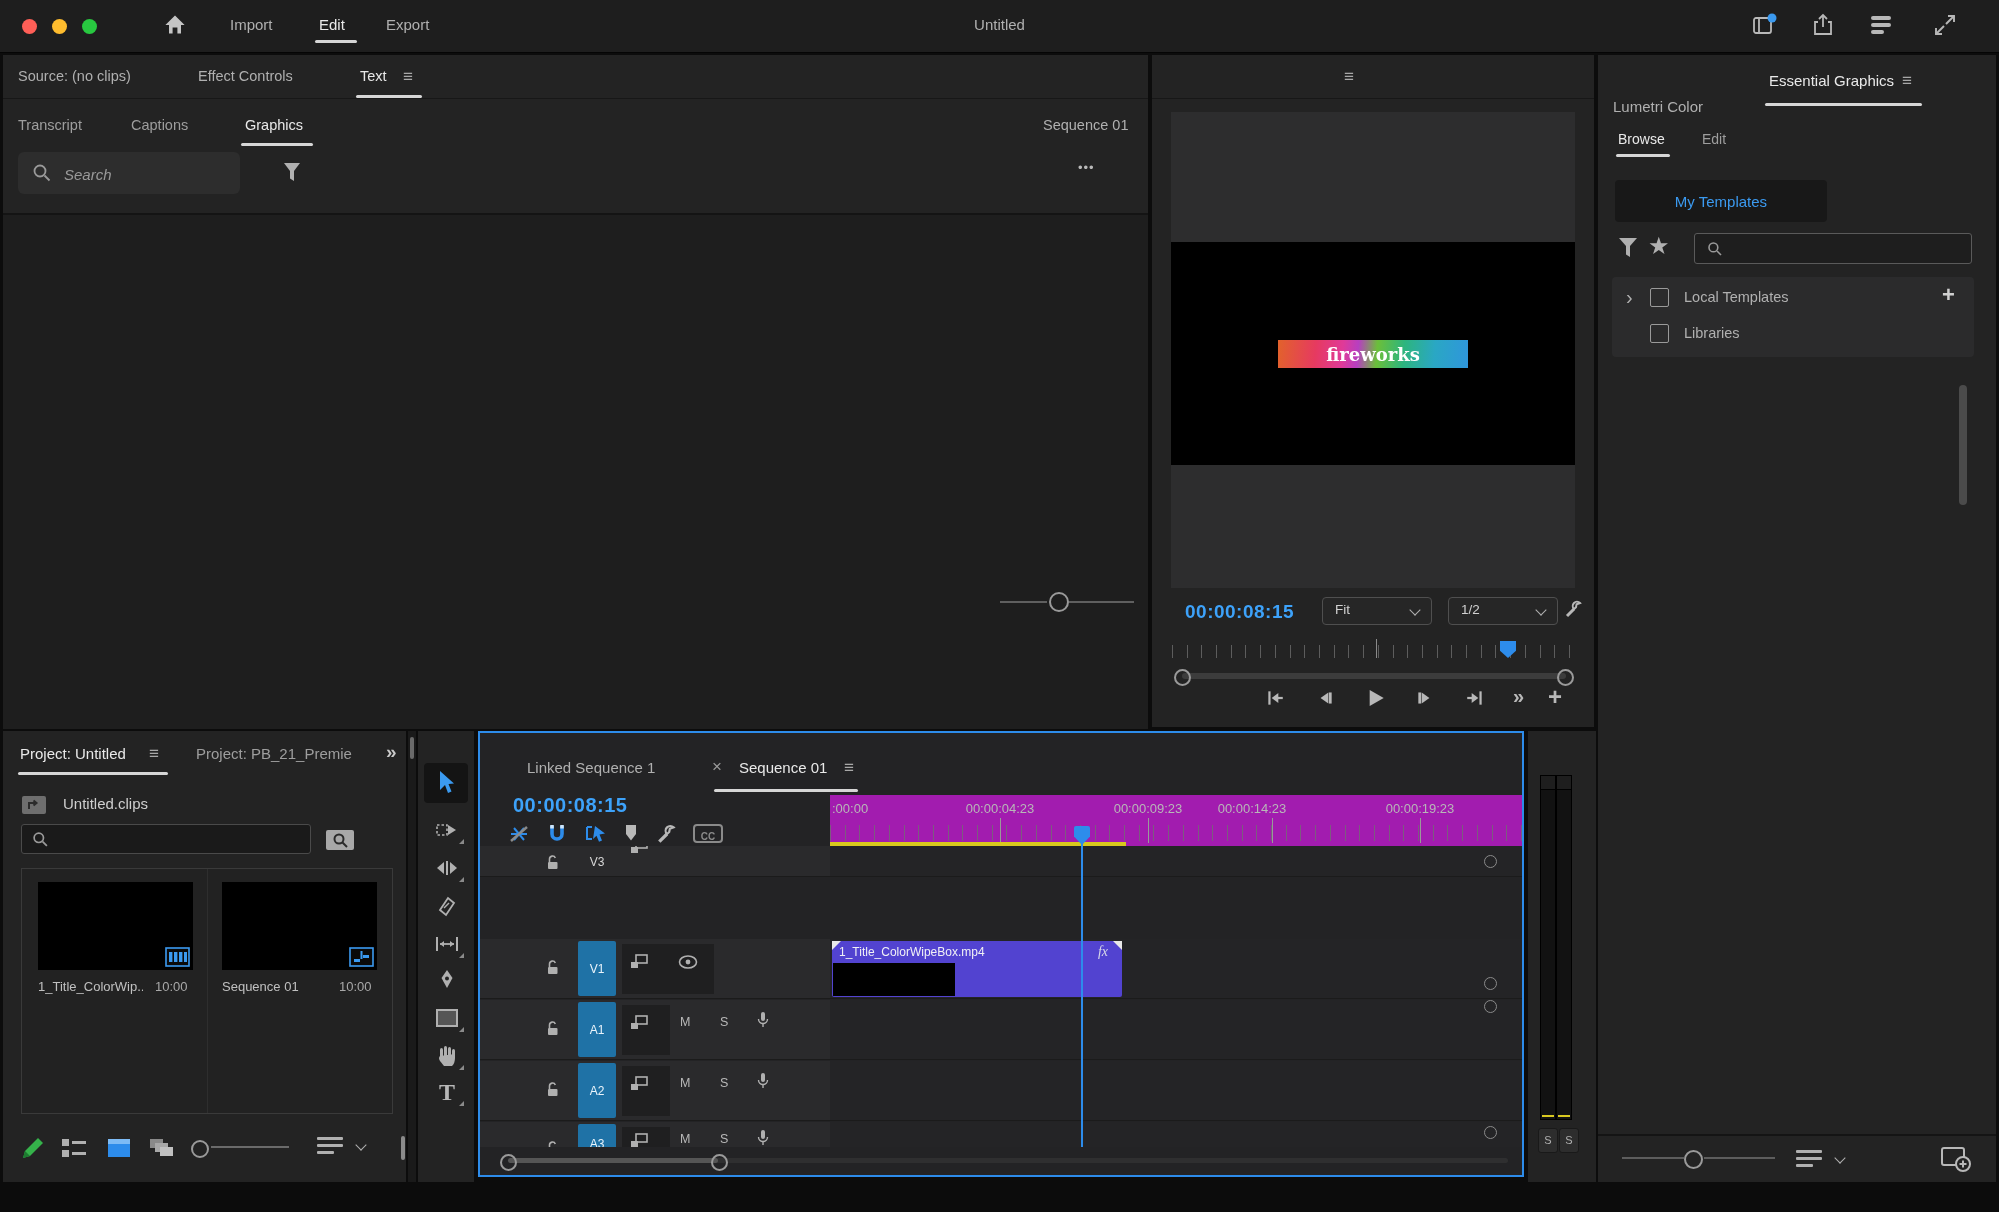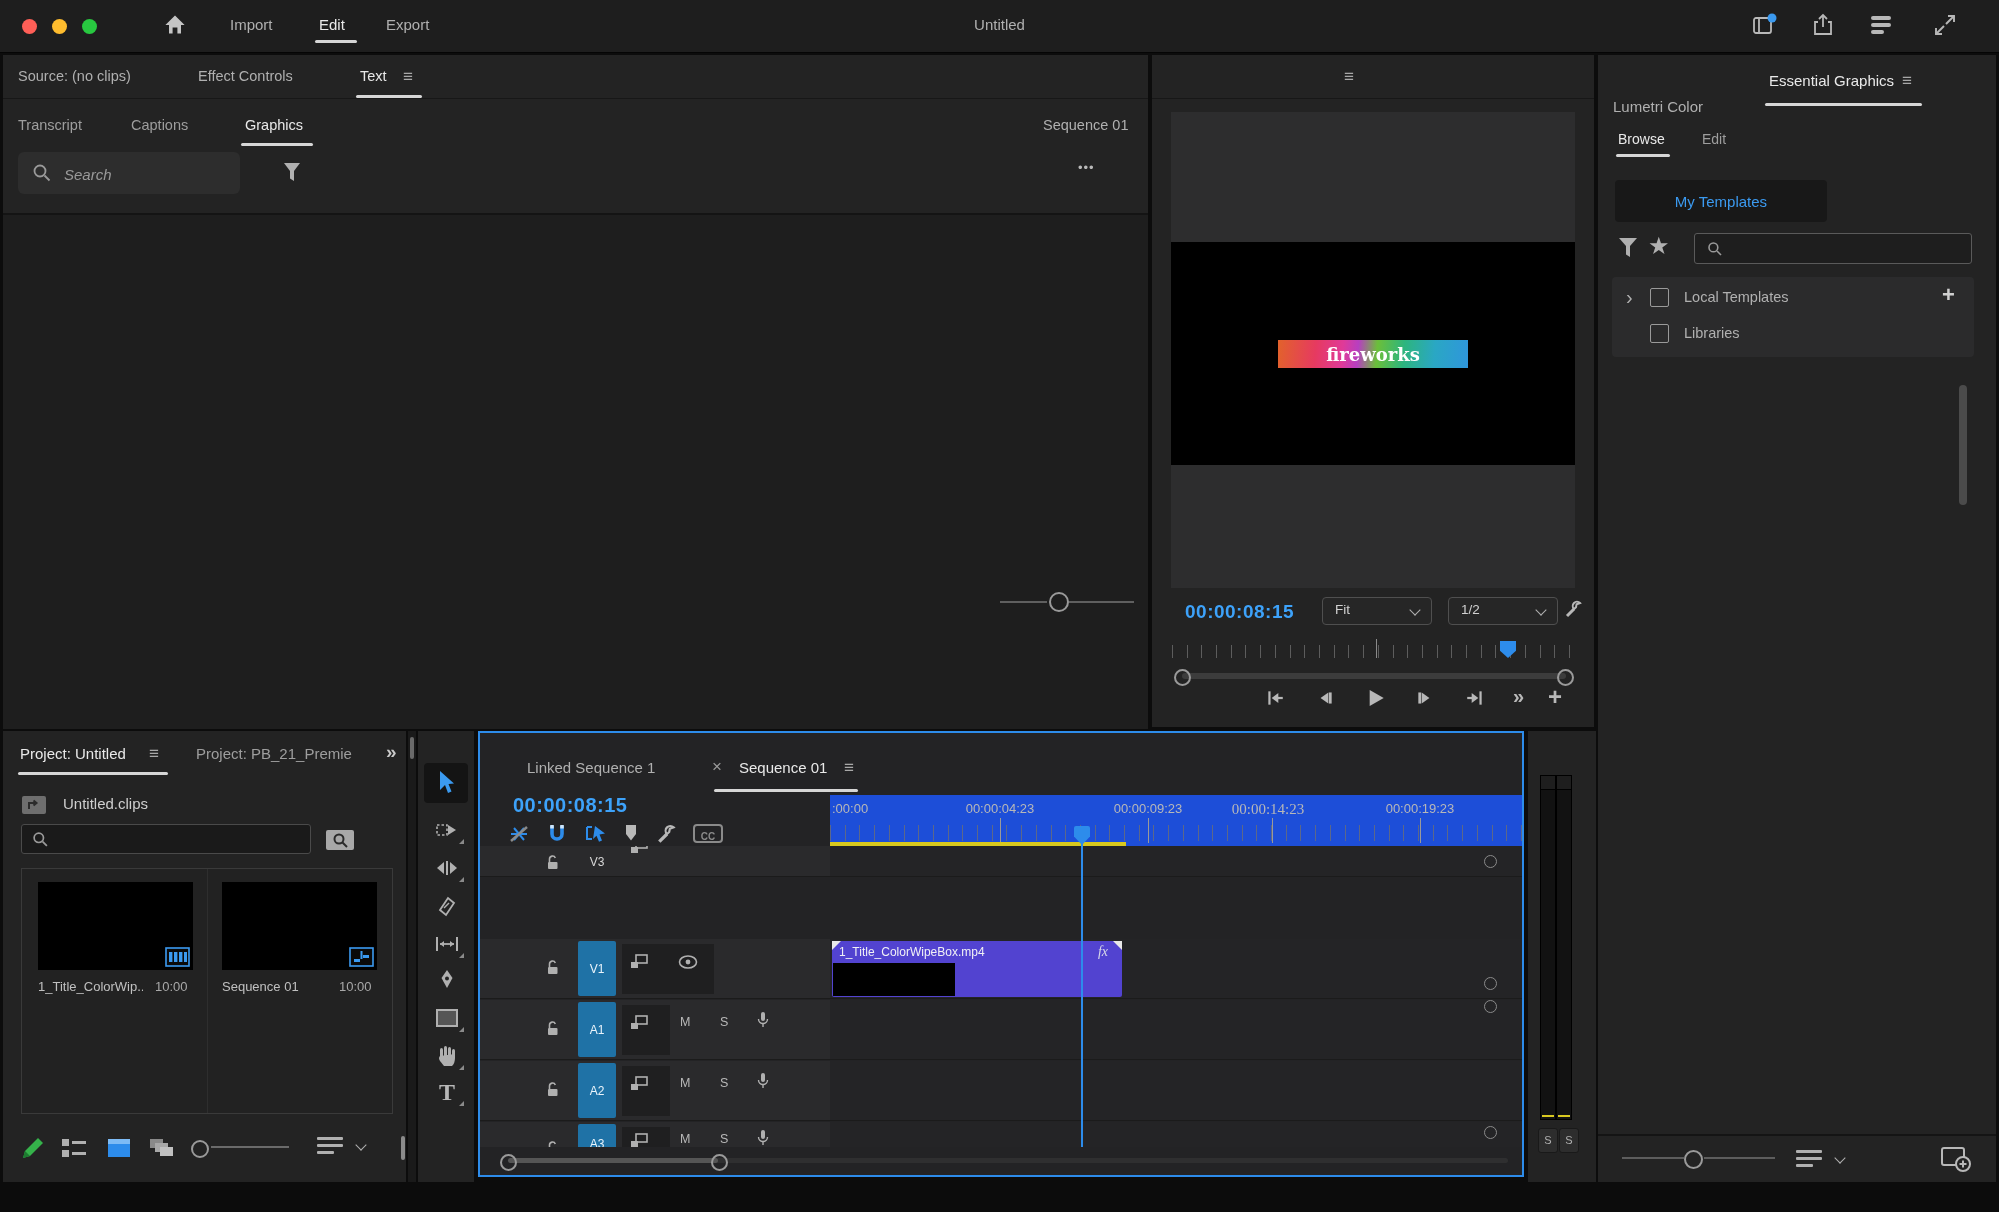--- a/index.html
+++ b/index.html
@@ -434,25 +434,25 @@
         <path d="M4 2 H14 V11 L9 17.5 L4 11 Z" fill="#b8b8b8"></path>
       </svg>
     <svg class="a" style="left:176px;top:90px;" width="22" height="22" viewBox="0 0 20 20" fill="none" stroke="#b8b8b8">
         <path d="M3 17 L10 10" stroke-width="3"></path>
         <path d="M10 10 a4.2 4.2 0 1 1 6-6 l-3.4 1.2 -0.6 3 z" stroke-width="2"></path>
       </svg>
     <div class="a" style="left:213px;top:91px;width:30px;height:19px;border:2px solid #8a8a8a;border-radius:4px;box-sizing:border-box;text-align:center;">
       <span style="color:#8a8a8a;font-size:10px;font-weight:bold;line-height:15px;">CC</span>
     </div>
 
-    <div class="a" style="left:350px;top:62px;width:692px;height:51px;background:#1d4ed8;">
+    <div class="a" style="left:350px;top:62px;width:692px;height:51px;background:#a21caf;">
       <div class="a" style="left:2px;top:6px;color:#b8b8b8;font-size:13px;">:00:00</div>
       <div class="a" style="left:170px;top:6px;transform:translateX(-50%);color:#b8b8b8;font-size:13px;">00:00:04:23</div>
       <div class="a" style="left:318px;top:6px;transform:translateX(-50%);color:#b8b8b8;font-size:13px;">00:00:09:23</div>
-      <div class="a" style="left:438px;top:6px;transform:translateX(-50%);color:#b8b8b8;font-size:15px;font-family:Liberation Serif, serif;">00:00:14:23</div>
+      <div class="a" style="left:422px;top:6px;transform:translateX(-50%);color:#b8b8b8;font-size:13px;">00:00:14:23</div>
       <div class="a" style="left:590px;top:6px;transform:translateX(-50%);color:#b8b8b8;font-size:13px;">00:00:19:23</div>
       <div class="ticks" style="left:0;top:30px;width:692px;height:16px;"></div>
       <div class="a" style="left:170px;top:23px;width:1px;height:25px;background:#9a9a9a;"></div>
       <div class="a" style="left:318px;top:23px;width:1px;height:25px;background:#9a9a9a;"></div>
       <div class="a" style="left:442px;top:23px;width:1px;height:25px;background:#9a9a9a;"></div>
       <div class="a" style="left:590px;top:23px;width:1px;height:25px;background:#9a9a9a;"></div>
     </div>
     <div class="a" style="left:350px;top:109px;width:296px;height:4px;background:#d8c81e;"></div>
 
     <div class="tl-row" style="top:113px;height:31px;overflow:hidden;">

